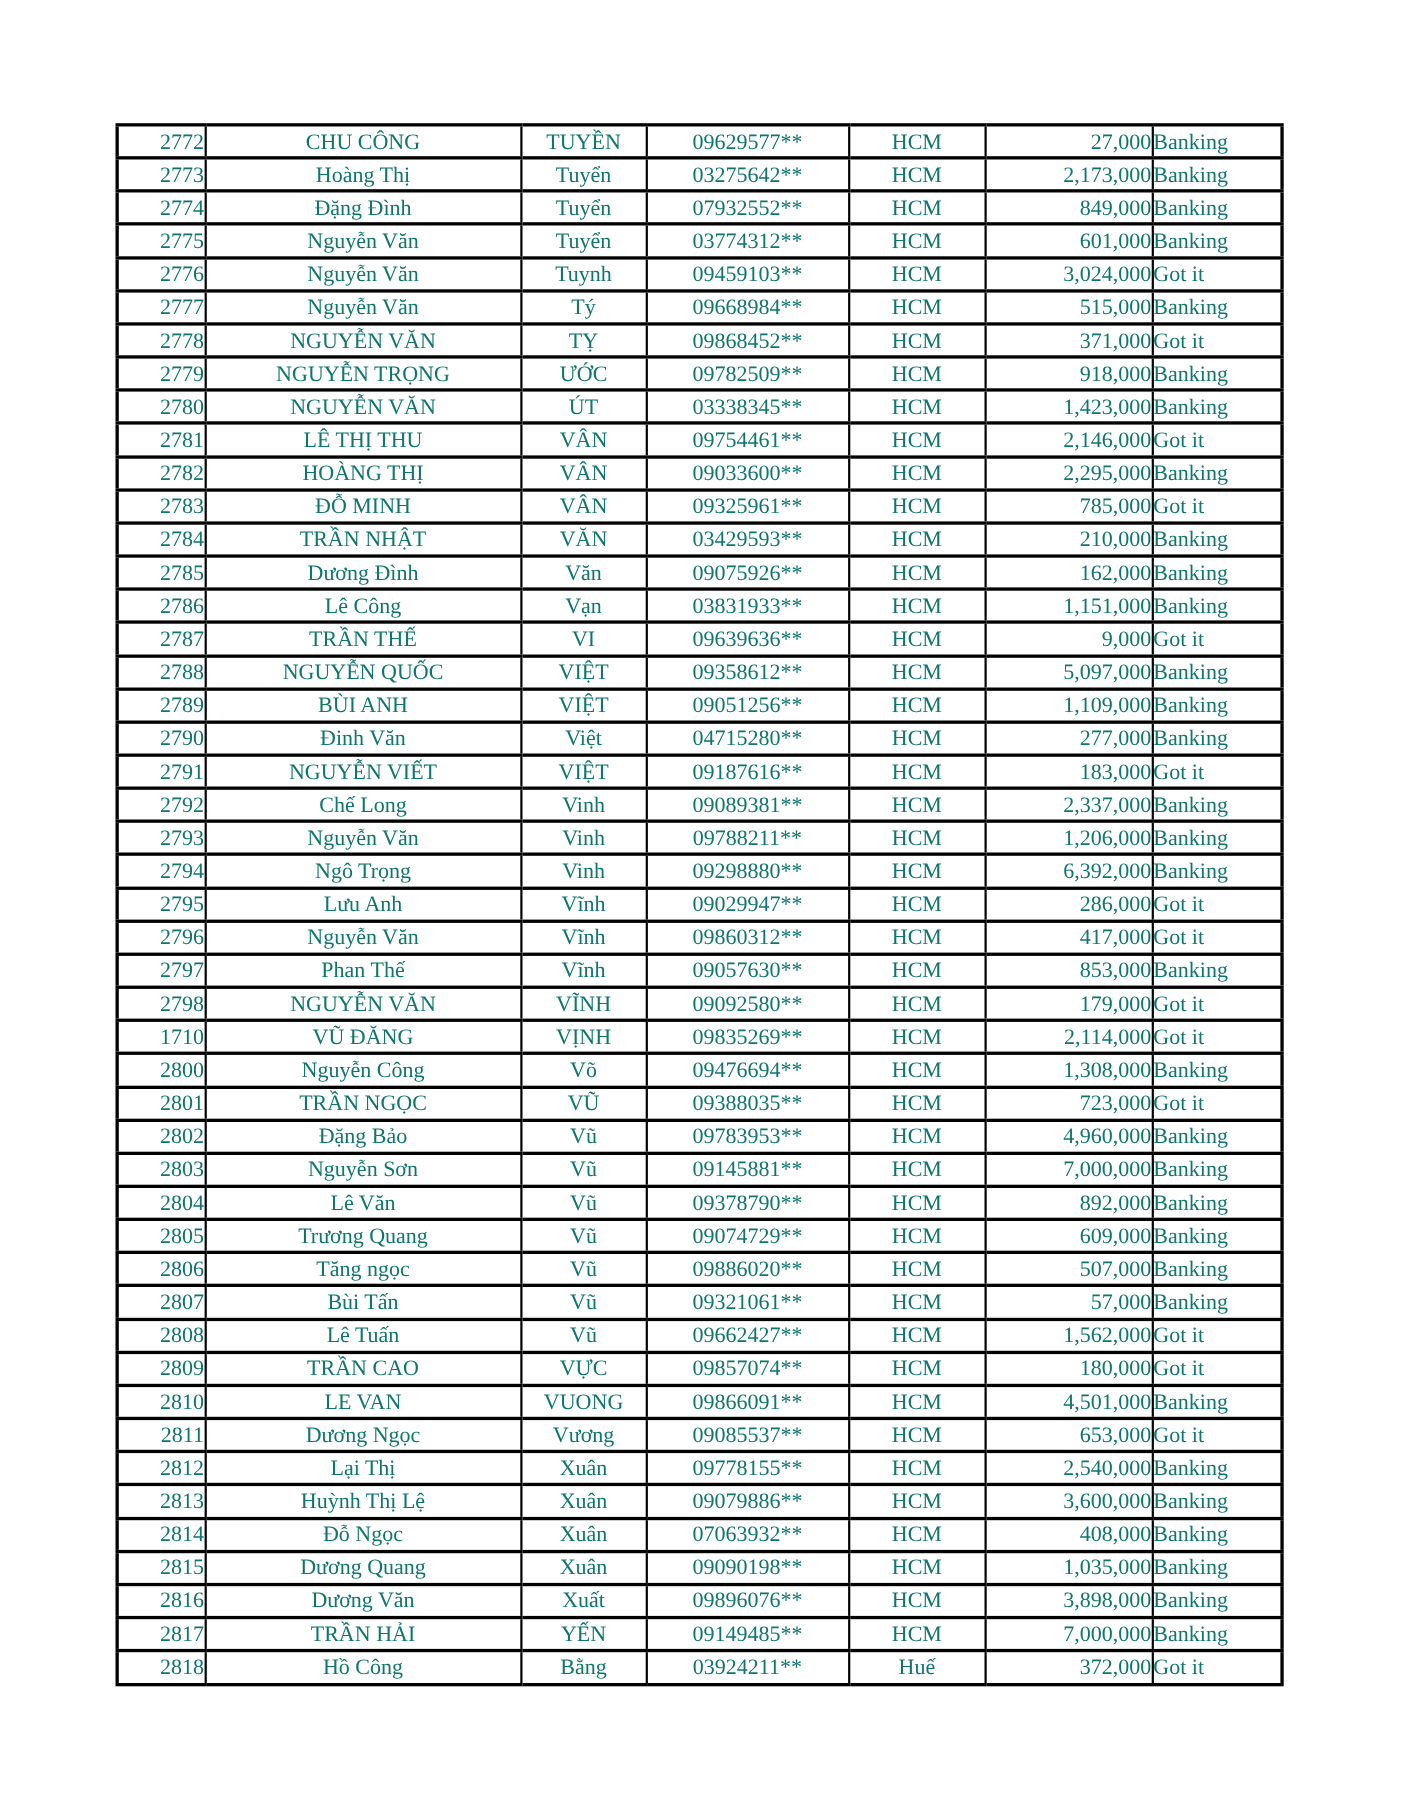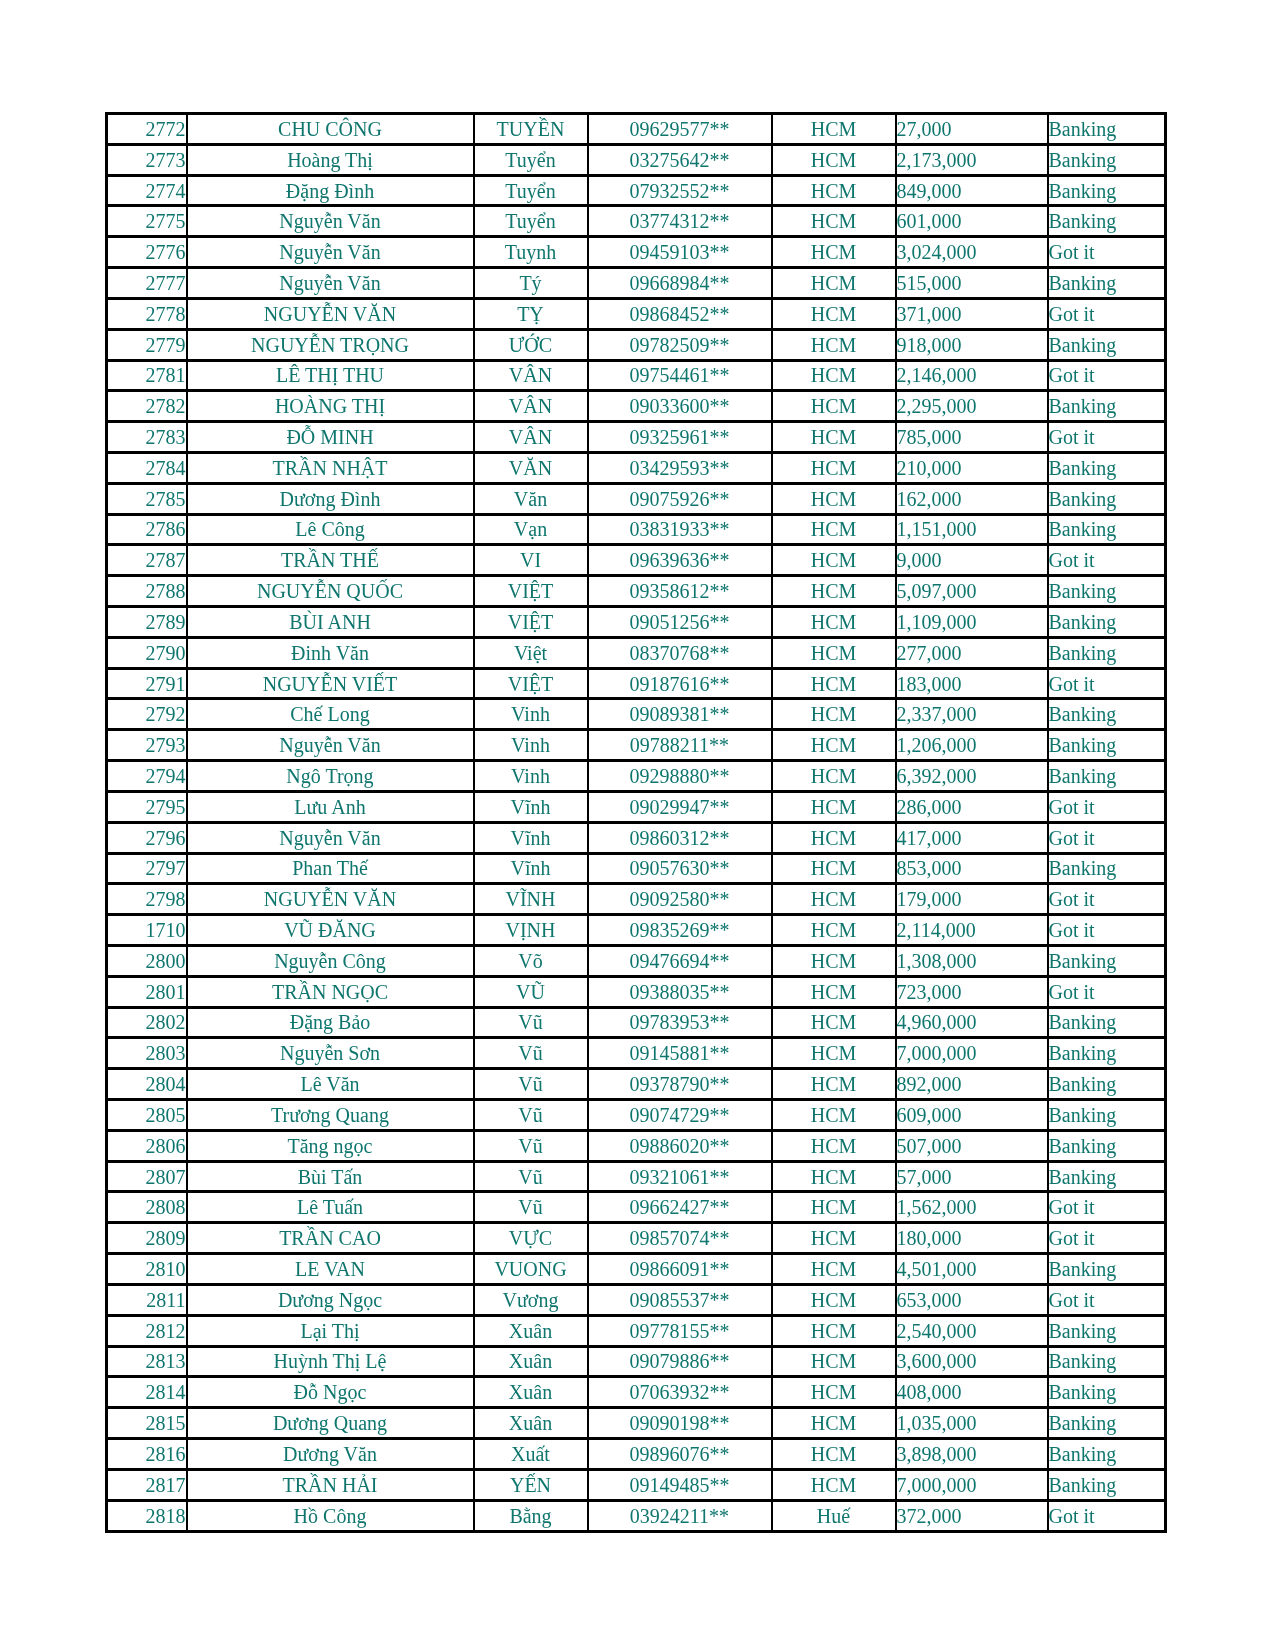--- a/index.html
+++ b/index.html
@@ -36,21 +36,21 @@
     white-space: nowrap;
     overflow: hidden;
     vertical-align: middle;
   }
   table.data-table { border: 3px solid #000; }
   td.c0 { text-align: right;  padding-right: 4px; }
   td.c1 { text-align: center; }
   td.c2 { text-align: center; }
   td.c3 { text-align: center; }
   td.c4 { text-align: center; }
-  td.c5 { text-align: left;  padding-right: 9px; }
+  td.c5 { text-align: right;  padding-right: 9px; }
   td.c6 { text-align: left;   padding-left: 10px; }
 </style>
 </head>
 <body>
 
 <div class="page">
   <table class="data-table">
     <colgroup>
       <col style="width:80px">
       <col style="width:287px">
@@ -127,20 +127,29 @@
         <tr>
           <td class="c0">2779</td>
           <td class="c1">NGUYỄN TRỌNG</td>
           <td class="c2">ƯỚC</td>
           <td class="c3">09782509**</td>
           <td class="c4">HCM</td>
           <td class="c5">918,000</td>
           <td class="c6">Banking</td>
         </tr>
         <tr>
+          <td class="c0">2780</td>
+          <td class="c1">NGUYỄN VĂN</td>
+          <td class="c2">ÚT</td>
+          <td class="c3">03338345**</td>
+          <td class="c4">HCM</td>
+          <td class="c5">1,423,000</td>
+          <td class="c6">Banking</td>
+        </tr>
+        <tr>
           <td class="c0">2781</td>
           <td class="c1">LÊ THỊ THU</td>
           <td class="c2">VÂN</td>
           <td class="c3">09754461**</td>
           <td class="c4">HCM</td>
           <td class="c5">2,146,000</td>
           <td class="c6">Got it</td>
         </tr>
         <tr>
           <td class="c0">2782</td>
@@ -211,21 +220,21 @@
           <td class="c2">VIỆT</td>
           <td class="c3">09051256**</td>
           <td class="c4">HCM</td>
           <td class="c5">1,109,000</td>
           <td class="c6">Banking</td>
         </tr>
         <tr>
           <td class="c0">2790</td>
           <td class="c1">Đinh Văn</td>
           <td class="c2">Việt</td>
-          <td class="c3">08370768**</td>
+          <td class="c3">04715280**</td>
           <td class="c4">HCM</td>
           <td class="c5">277,000</td>
           <td class="c6">Banking</td>
         </tr>
         <tr>
           <td class="c0">2791</td>
           <td class="c1">NGUYỄN VIẾT</td>
           <td class="c2">VIỆT</td>
           <td class="c3">09187616**</td>
           <td class="c4">HCM</td>

